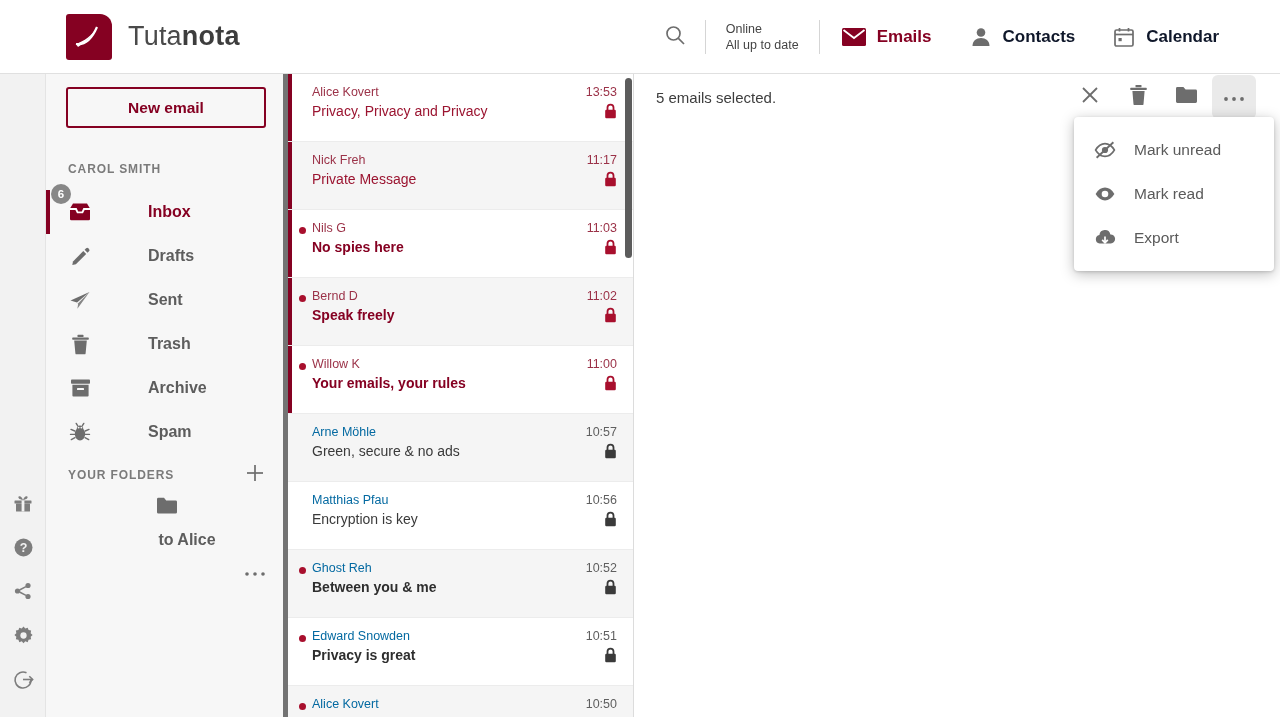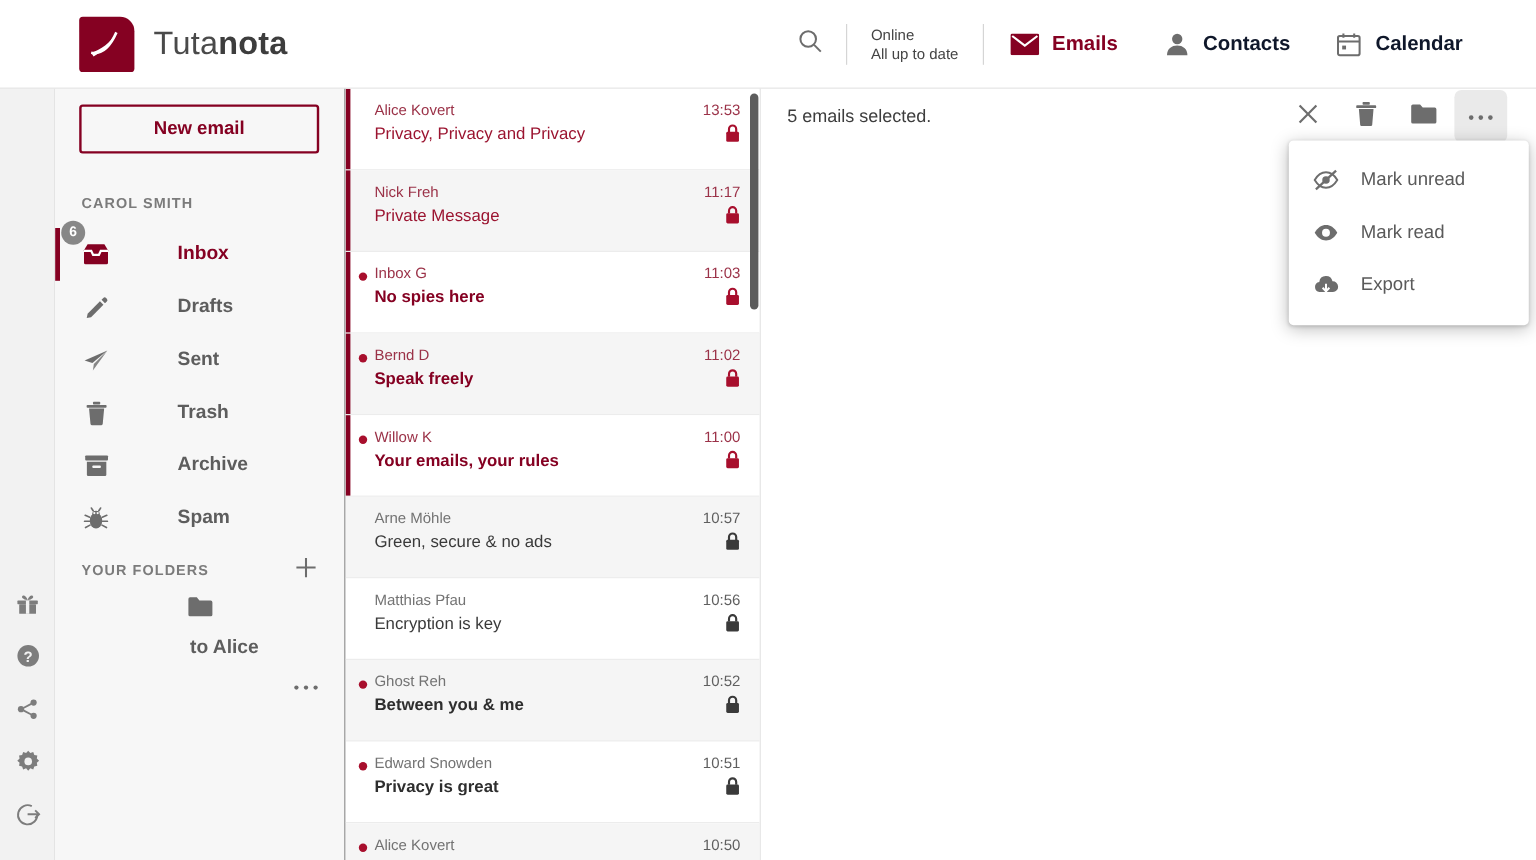--- a/index.html
+++ b/index.html
@@ -50,21 +50,21 @@
   }
   .rail-bottom { position: absolute; left: 0; bottom: 14px; width: 46px; }
   .rail-btn {
     width: 46px; height: 44px; display: flex; align-items: center; justify-content: center;
     cursor: pointer;
   }
 
   
   .sidebar {
     position: absolute; left: 46px; top: 74px; width: 242px; height: 643px;
-    background: #f7f7f7; border-right: 1px solid #737373;
+    background: #f7f7f7; border-right: 5px solid #737373;
   }
   .new-email-btn {
     position: absolute; left: 20px; top: 13px; width: 200px; height: 41px;
     border: 2px solid #850122; border-radius: 3px; background: transparent;
     color: #850122; font-size: 15.5px; font-weight: 700; cursor: pointer;
     font-family: inherit;
   }
   .section-label {
     font-size: 12px; font-weight: 700; color: #7b7b7b; letter-spacing: .9px;
   }
@@ -92,21 +92,21 @@
   }
   .mailrow {
     position: relative; height: 68px; padding: 11px 16px 0 24px;
     border-bottom: 1px solid #ececec; cursor: pointer; background: #ffffff;
   }
   .mailrow.alt { background: #f5f5f5; }
   .mailrow .sel-bar {
     position: absolute; left: 0; top: 0; width: 4px; height: 100%; background: #850122;
   }
   .row-top { display: flex; align-items: baseline; }
-  .sender { font-size: 12.5px; color: #737373; flex: 1; white-space: nowrap; overflow: hidden; }
+  .sender { font-size: 12.5px; color: #0369a1; flex: 1; white-space: nowrap; overflow: hidden; }
   .time { font-size: 12.5px; color: #5f5f5f; }
   .row-bot { display: flex; align-items: center; margin-top: 4px; }
   .subject { font-size: 14px; color: #3a3a3a; flex: 1; white-space: nowrap; overflow: hidden; }
   .subject.unread { font-weight: 700; color: #2e2e2e; }
   .unread-dot {
     position: absolute; left: 11px; top: 17px;
     width: 7px; height: 7px; border-radius: 50%; background: #a80f2d;
   }
   .mailrow.selected .sender, .mailrow.selected .time { color: #9b3248; }
   .mailrow.selected .subject { color: #9b1430; }
@@ -411,21 +411,21 @@
                 <path d="M2.6 7 L2.6 4.6 A3.9 3.9 0 0 1 10.4 4.6 L10.4 7 L8.6 7 L8.6 4.6 A2.1 2.1 0 0 0 4.4 4.6 L4.4 7 Z"></path>
                 <rect x="1.2" y="6.8" width="10.6" height="8.4" rx="1.2"></rect>
               </svg>
             </span>
           </div>
         </div>
         <div class="mailrow selected">
           <span class="sel-bar"></span>
           <span class="unread-dot"></span>
           <div class="row-top">
-            <span class="sender">Inbox G</span>
+            <span class="sender">Nils G</span>
             <span class="time">11:03</span>
           </div>
           <div class="row-bot">
             <span class="subject unread">No spies here</span>
             <span class="lock">
               <svg width="13" height="16" viewBox="0 0 13 16" fill="#a80f2d">
                 <path d="M2.6 7 L2.6 4.6 A3.9 3.9 0 0 1 10.4 4.6 L10.4 7 L8.6 7 L8.6 4.6 A2.1 2.1 0 0 0 4.4 4.6 L4.4 7 Z"></path>
                 <rect x="1.2" y="6.8" width="10.6" height="8.4" rx="1.2"></rect>
               </svg>
             </span>

